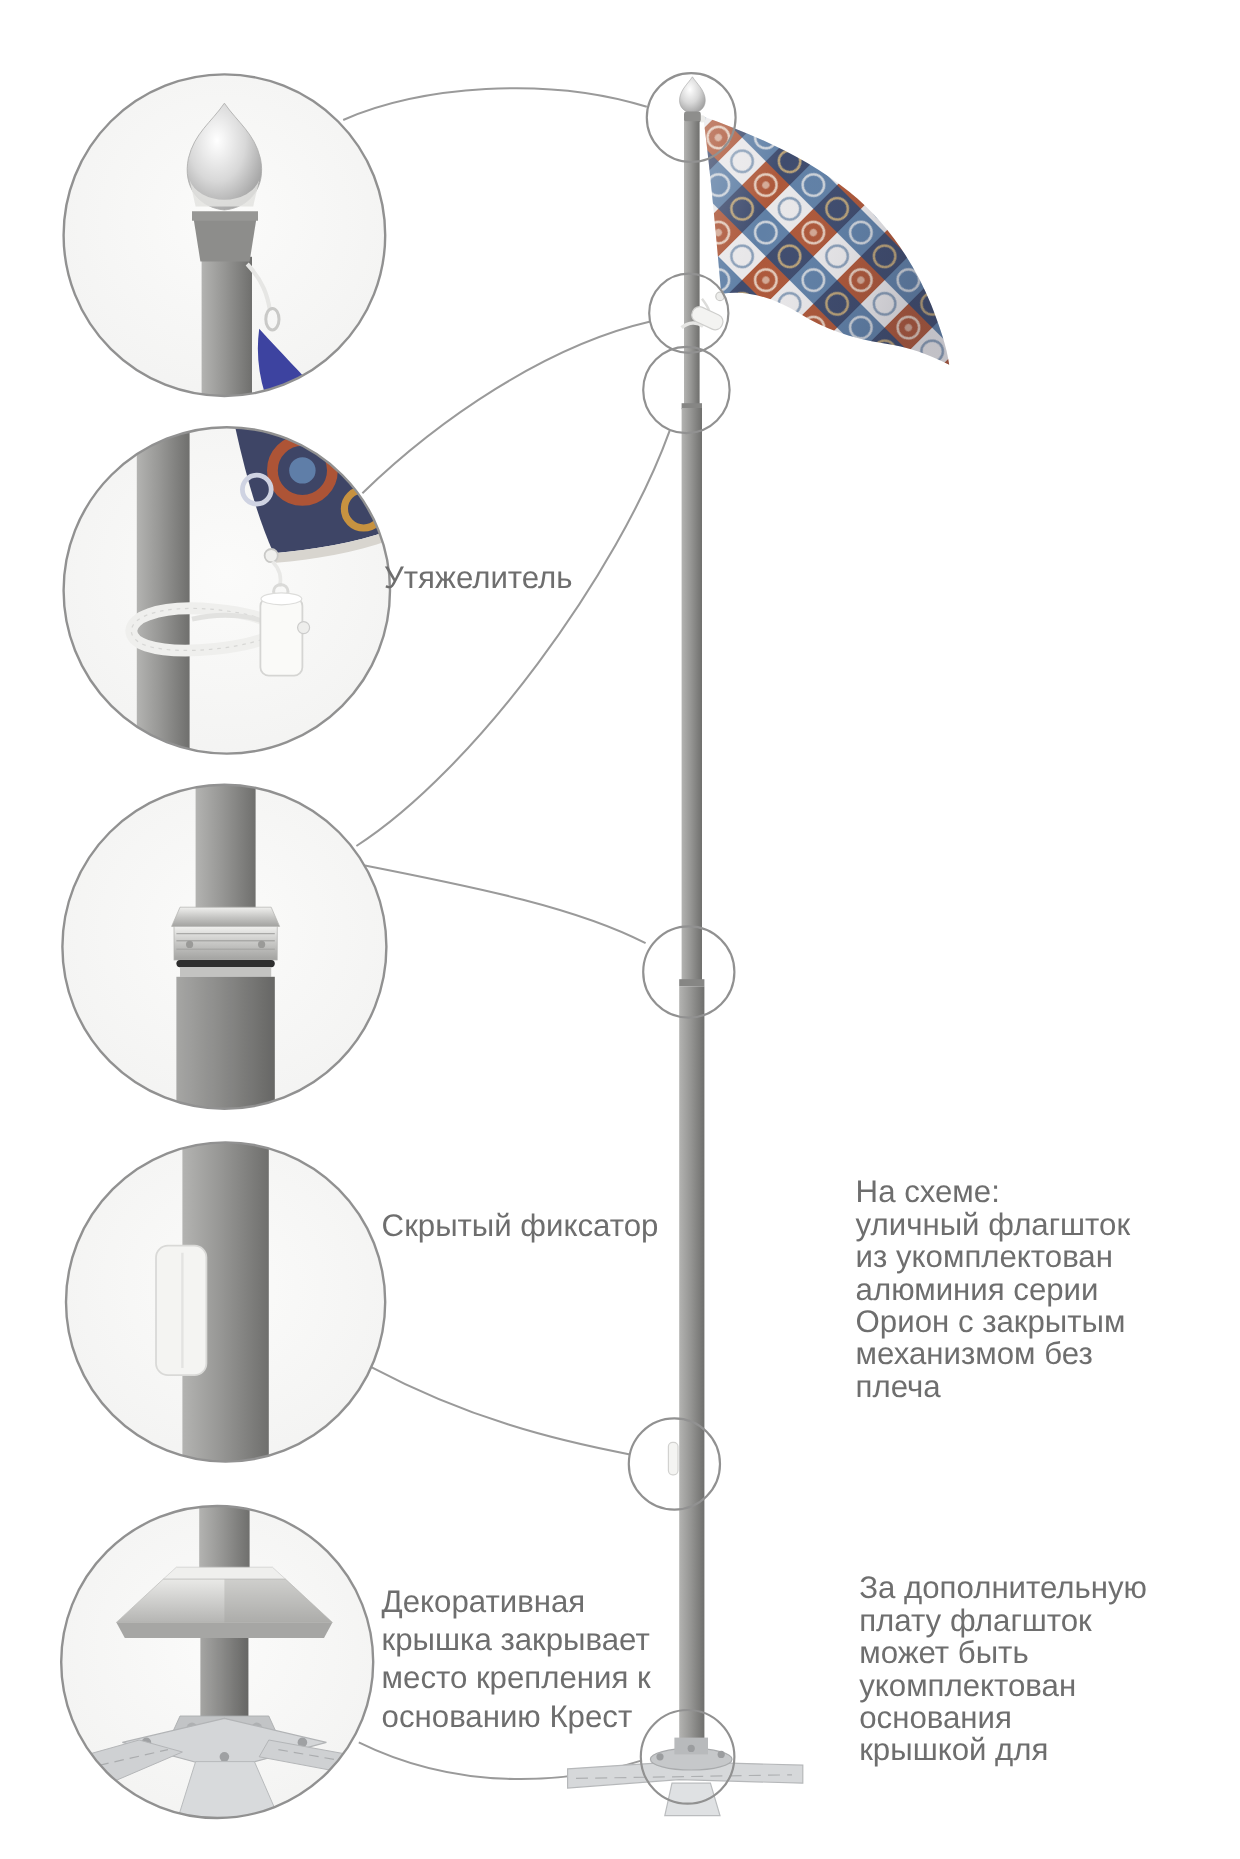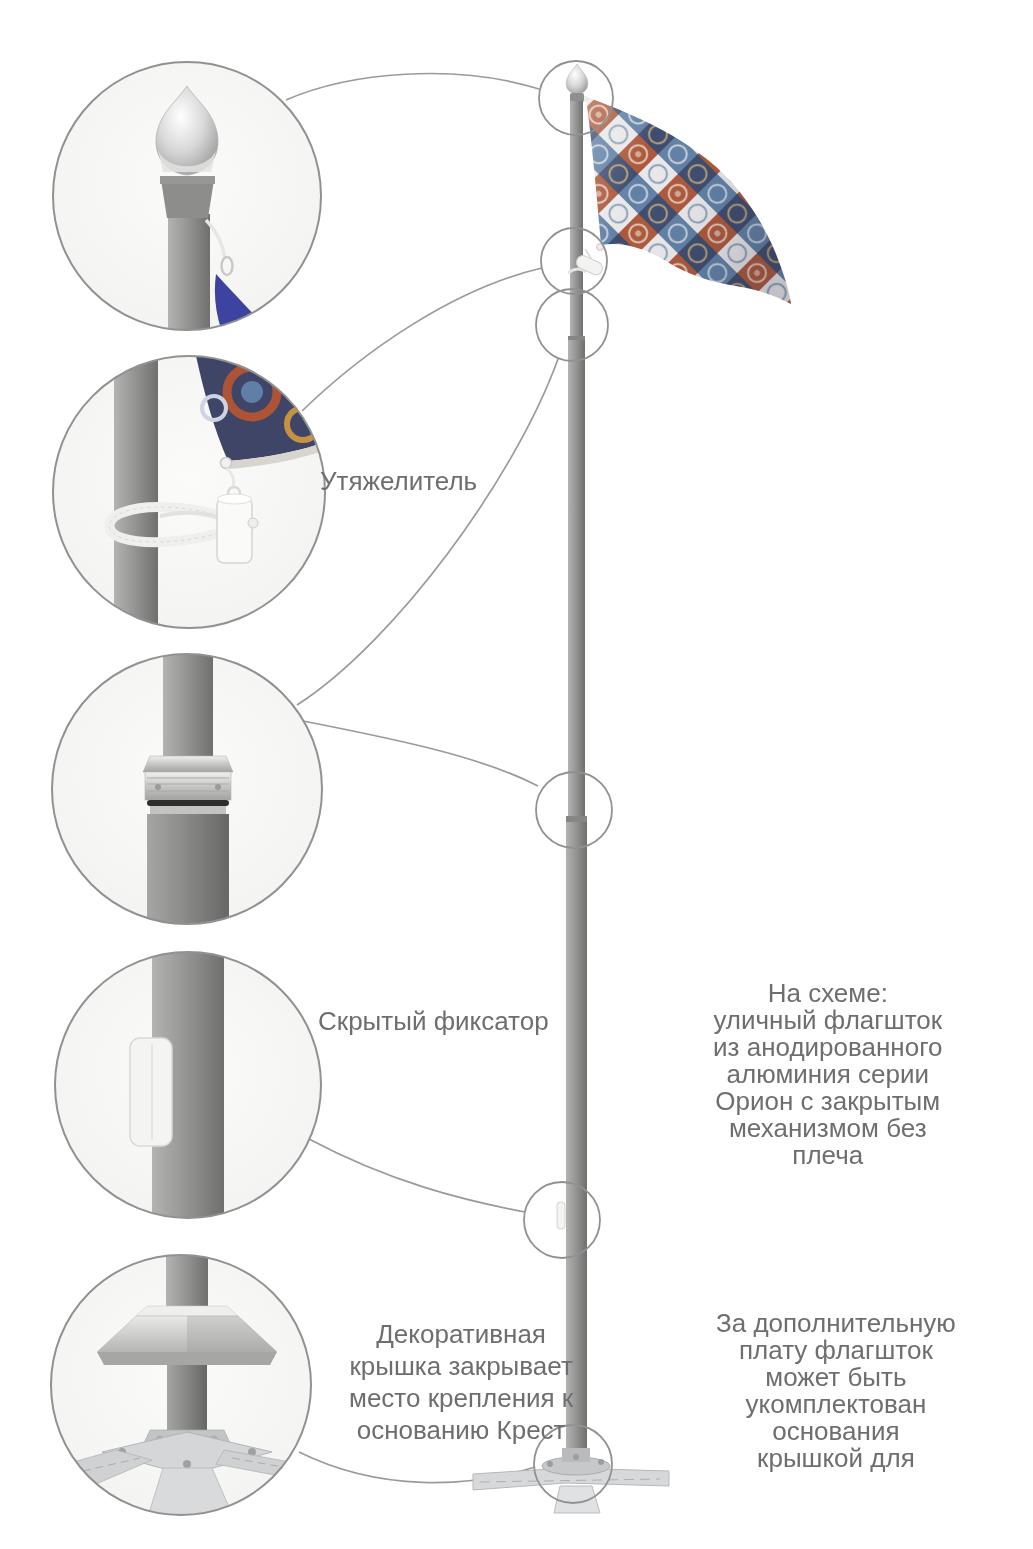--- a/index.html
+++ b/index.html
@@ -1,24 +1,24 @@
 <!DOCTYPE html>
 <html><head>
 <meta charset="utf-8">
 <style>
   html,body{margin:0;padding:0;background:#ffffff;}
   .stage{
     position:relative;width:1033px;height:1549px;background:#ffffff;
     overflow:hidden;font-family:"Liberation Sans", sans-serif;
   }
   .stage svg{position:absolute;left:0;top:0;}
-  .lbl{position:absolute;color:#6e6e6e;font-size:26px;line-height:26px;white-space:nowrap;text-align:center;}
+  .lbl{position:absolute;color:#6e6e6e;font-size:26px;line-height:26px;white-space:nowrap;}
   .lbl .ln{white-space:nowrap;}
   .lh29 .ln{line-height:29px;}
-  .lh32 .ln{line-height:32px;margin-left:31px;}
+  .lh32 .ln{line-height:32px;}
   .note .ln{line-height:27px;}
 </style>
 </head>
 <body>
 
 <div class="stage">
 
 <svg width="1033" height="1549" viewBox="0 0 1033 1549">
   <defs>
     <linearGradient id="gPole" x1="0" y1="0" x2="1" y2="0">
@@ -248,21 +248,21 @@
   <div class="lbl lh32" style="left:318px;top:1318px">
     <div class="ln">Декоративная</div>
     <div class="ln">крышка закрывает</div>
     <div class="ln">место крепления к</div>
     <div class="ln">основанию Крест</div>
   </div>
 
   <div class="lbl note" style="left:713px;top:980px">
     <div class="ln">На схеме:</div>
     <div class="ln">уличный флагшток</div>
-    <div class="ln">из анодированного</div>
+    <div class="ln">из укомплектован</div>
     <div class="ln">алюминия серии</div>
     <div class="ln">Орион с закрытым</div>
     <div class="ln">механизмом без</div>
     <div class="ln">плеча</div>
   </div>
 
   <div class="lbl note" style="left:716px;top:1310px">
     <div class="ln">За дополнительную</div>
     <div class="ln">плату флагшток</div>
     <div class="ln">может быть</div>

